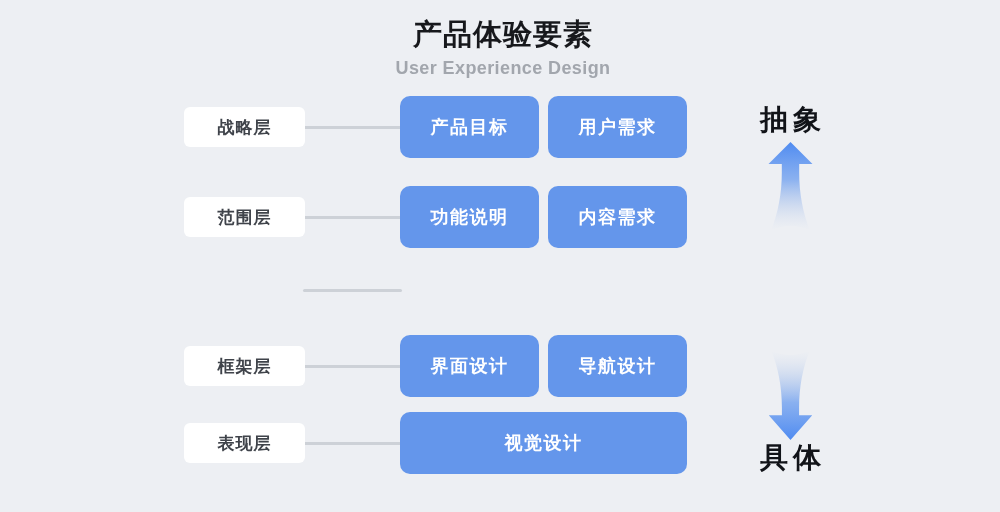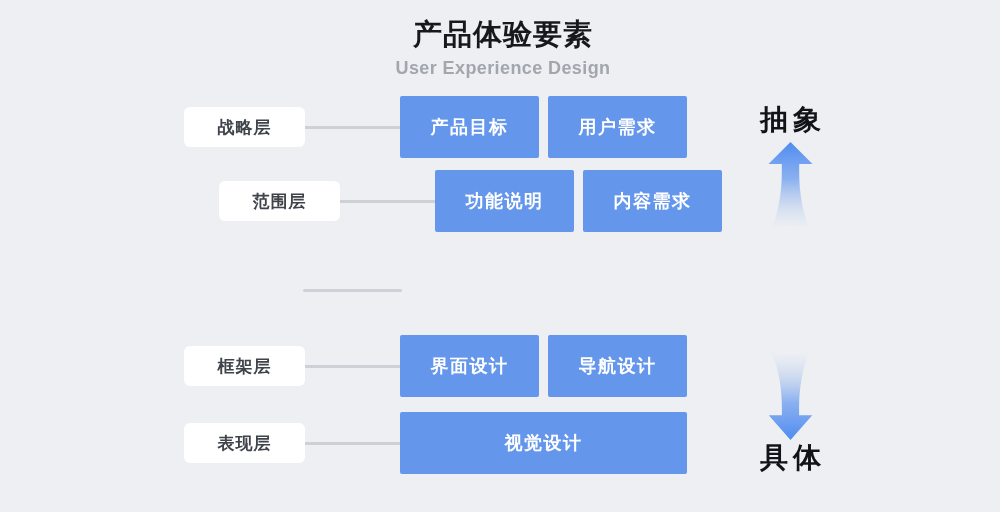--- a/index.html
+++ b/index.html
@@ -9,37 +9,37 @@
     background:#EDEFF3; overflow:hidden;
   }
   .header{ position:absolute; top:19px; left:3px; width:1000px; text-align:center; }
   .title{
     font-size:29px; font-weight:bold; color:#17181C; letter-spacing:1px; line-height:1.1;
   }
   .subtitle{
     margin-top:7px; font-size:18px; font-weight:bold; color:#A2A6AD; letter-spacing:0.4px;
   }
   .row{ position:absolute; left:184px; width:503px; height:62px; }
-  .row-1{ top:96px; } .row-2{ top:170px;margin-left:35px; } .row-3{ top:259px; } .row-4{ top:335px;padding-left:32px; } .row-5{ top:412px; }
+  .row-1{ top:96px; } .row-2{ top:186px; } .row-3{ top:259px; } .row-4{ top:335px;padding-left:32px; } .row-5{ top:412px; }
   .label-box{
     position:absolute; left:0; top:11px; width:121px; height:40px;
     background:#FFFFFF; border-radius:6px;
     display:flex; align-items:center; justify-content:center;
     font-size:17px; font-weight:bold; color:#3F434A; letter-spacing:1px;
   }
   .connector{
     position:absolute; left:119px; top:29.5px; width:99px; height:3px;
     background:#CDD1D7; border-radius:2px;
   }
   .box-area{
     position:absolute; left:216px; top:0; width:287px; height:62px;
     display:flex; gap:9px;
   }
   .blue-box{
-    flex:1; background:#6496EB; border-radius:2px;
+    flex:1; background:#6496EB; border-radius:10px;
     display:flex; align-items:center; justify-content:center;
     font-size:18px; font-weight:bold; color:#FFFFFF; letter-spacing:1.5px;
   }
   .axis-label{
     position:absolute; width:70px; 
     font-size:28px; font-weight:bold; color:#111318; letter-spacing:5px; text-indent:5px;
     line-height:1.2; white-space:nowrap;
   }
   .axis-label-top{ left:755px; top:103px; }
   .axis-label-bottom{ left:755px; top:441px; }

